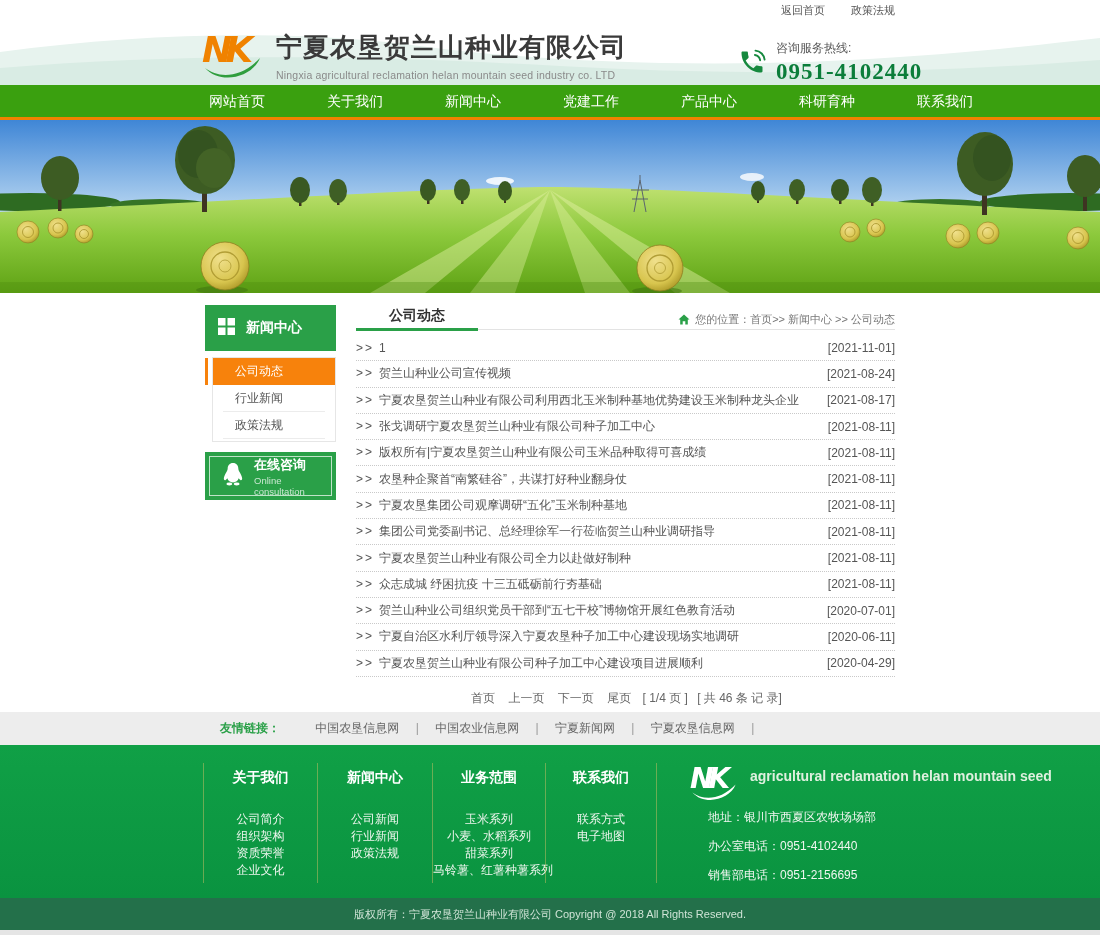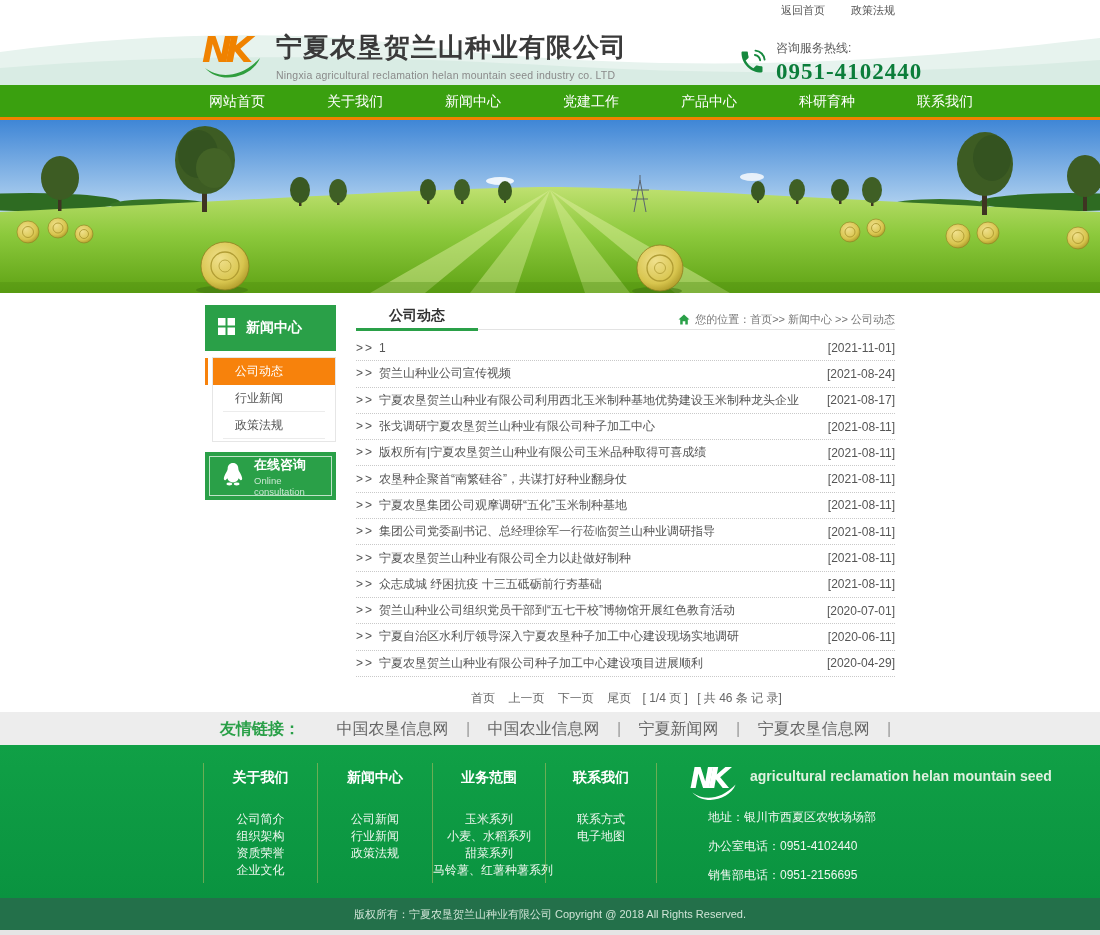--- a/index.html
+++ b/index.html
@@ -64,21 +64,21 @@
     border-bottom:1px dotted #c9c9c9; font-size:12px; color:#555; cursor:pointer; }
   .arr { letter-spacing:2px; margin-right:5px; }
   .news-title { white-space:nowrap; overflow:hidden; }
   .news-date { color:#555; flex:none; }
 
   .pagination { text-align:center; margin-top:13px; font-size:12px; color:#666; }
   .pagination .pg { margin:0 5px; cursor:pointer; }
   .pagination .pinfo { margin:0 3px; }
 
   
-  .friendbar { height:33px; background:#ededed; line-height:33px; font-size:16px; color:#666; padding-left:220px; }
+  .friendbar { height:33px; background:#ededed; line-height:33px; font-size:12px; color:#666; padding-left:220px; }
   .fl-label { color:#2aa048; font-weight:bold; margin-right:32px; }
   .fl-link { margin-right:13px; cursor:pointer; }
   .fl-sep { color:#999; margin-right:13px; }
 
   
   .footer { height:153px; background:linear-gradient(#10a046,#0a9340); position:relative; }
   .f-col { position:absolute; top:18px; height:120px; text-align:center;
     border-left:1px solid rgba(200,190,100,.5); }
   .f-col.last { border-right:1px solid rgba(200,190,100,.5); }
   .f-col h4 { font-size:14px; font-weight:bold; color:#fff; margin-top:6px; }

